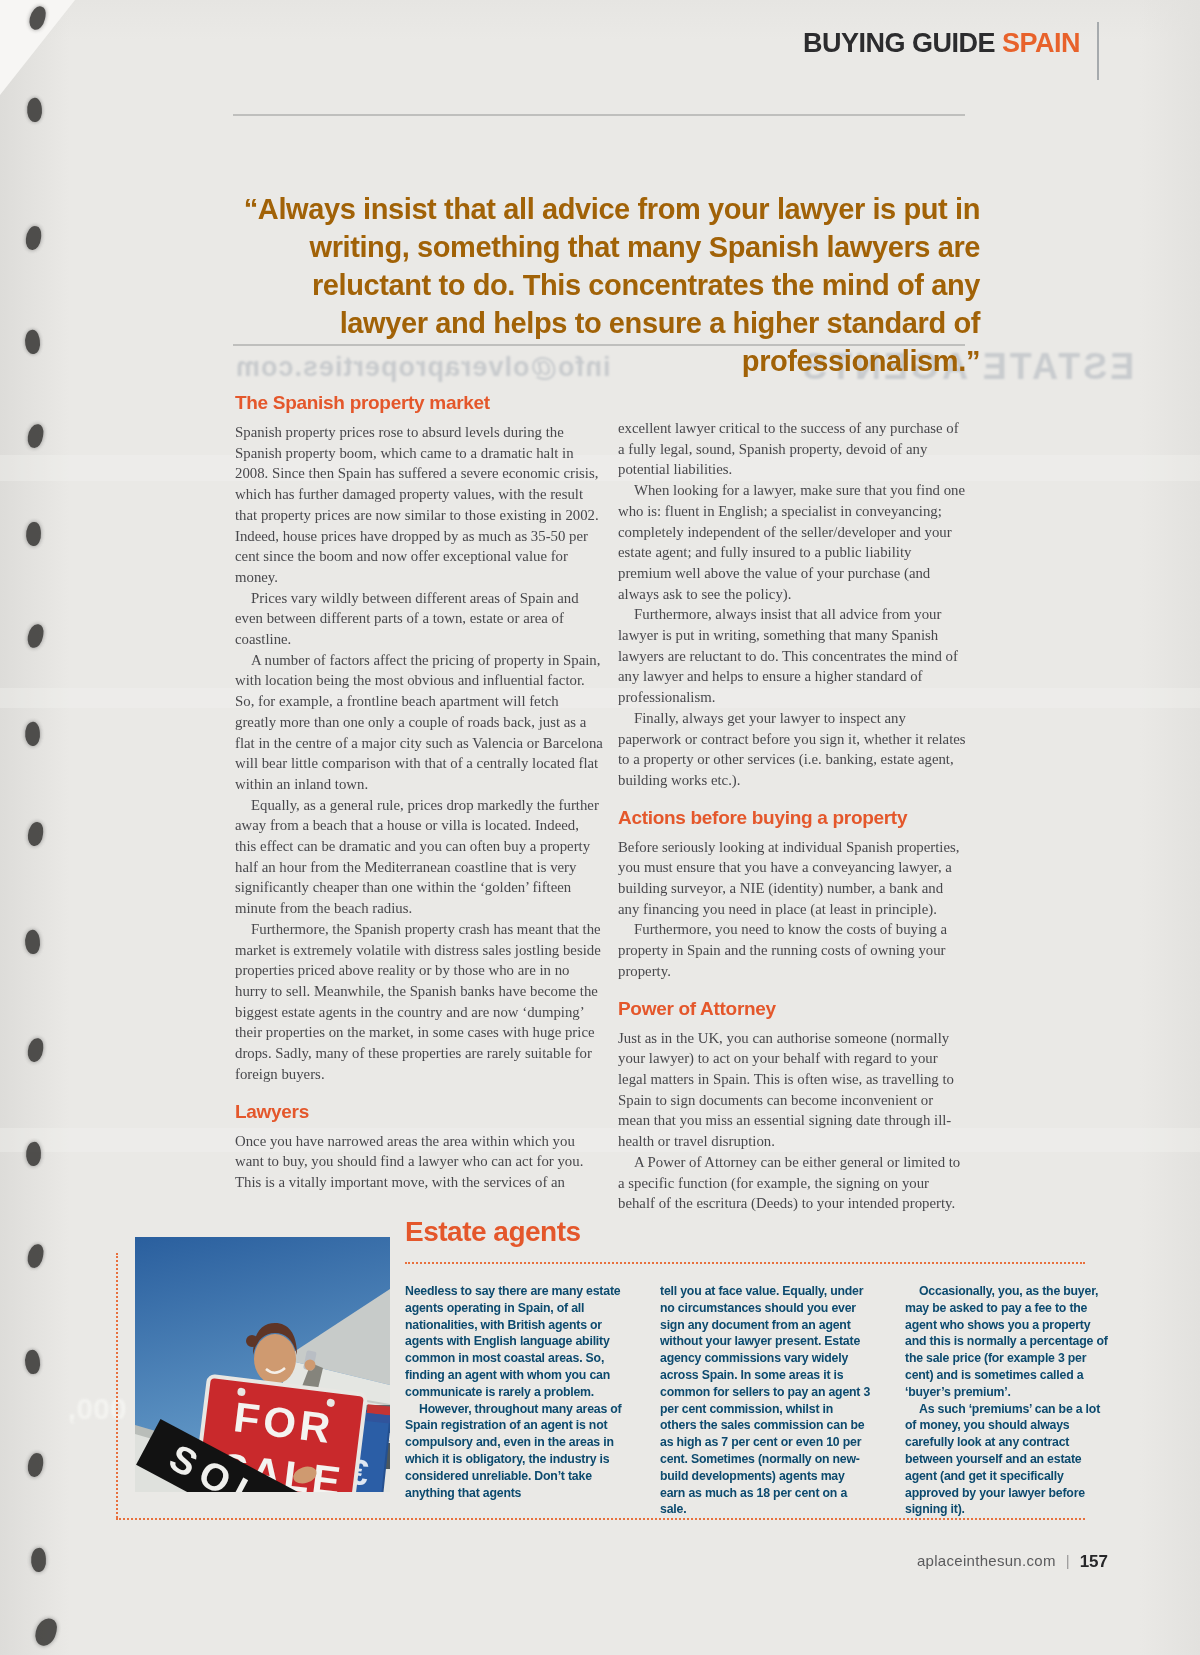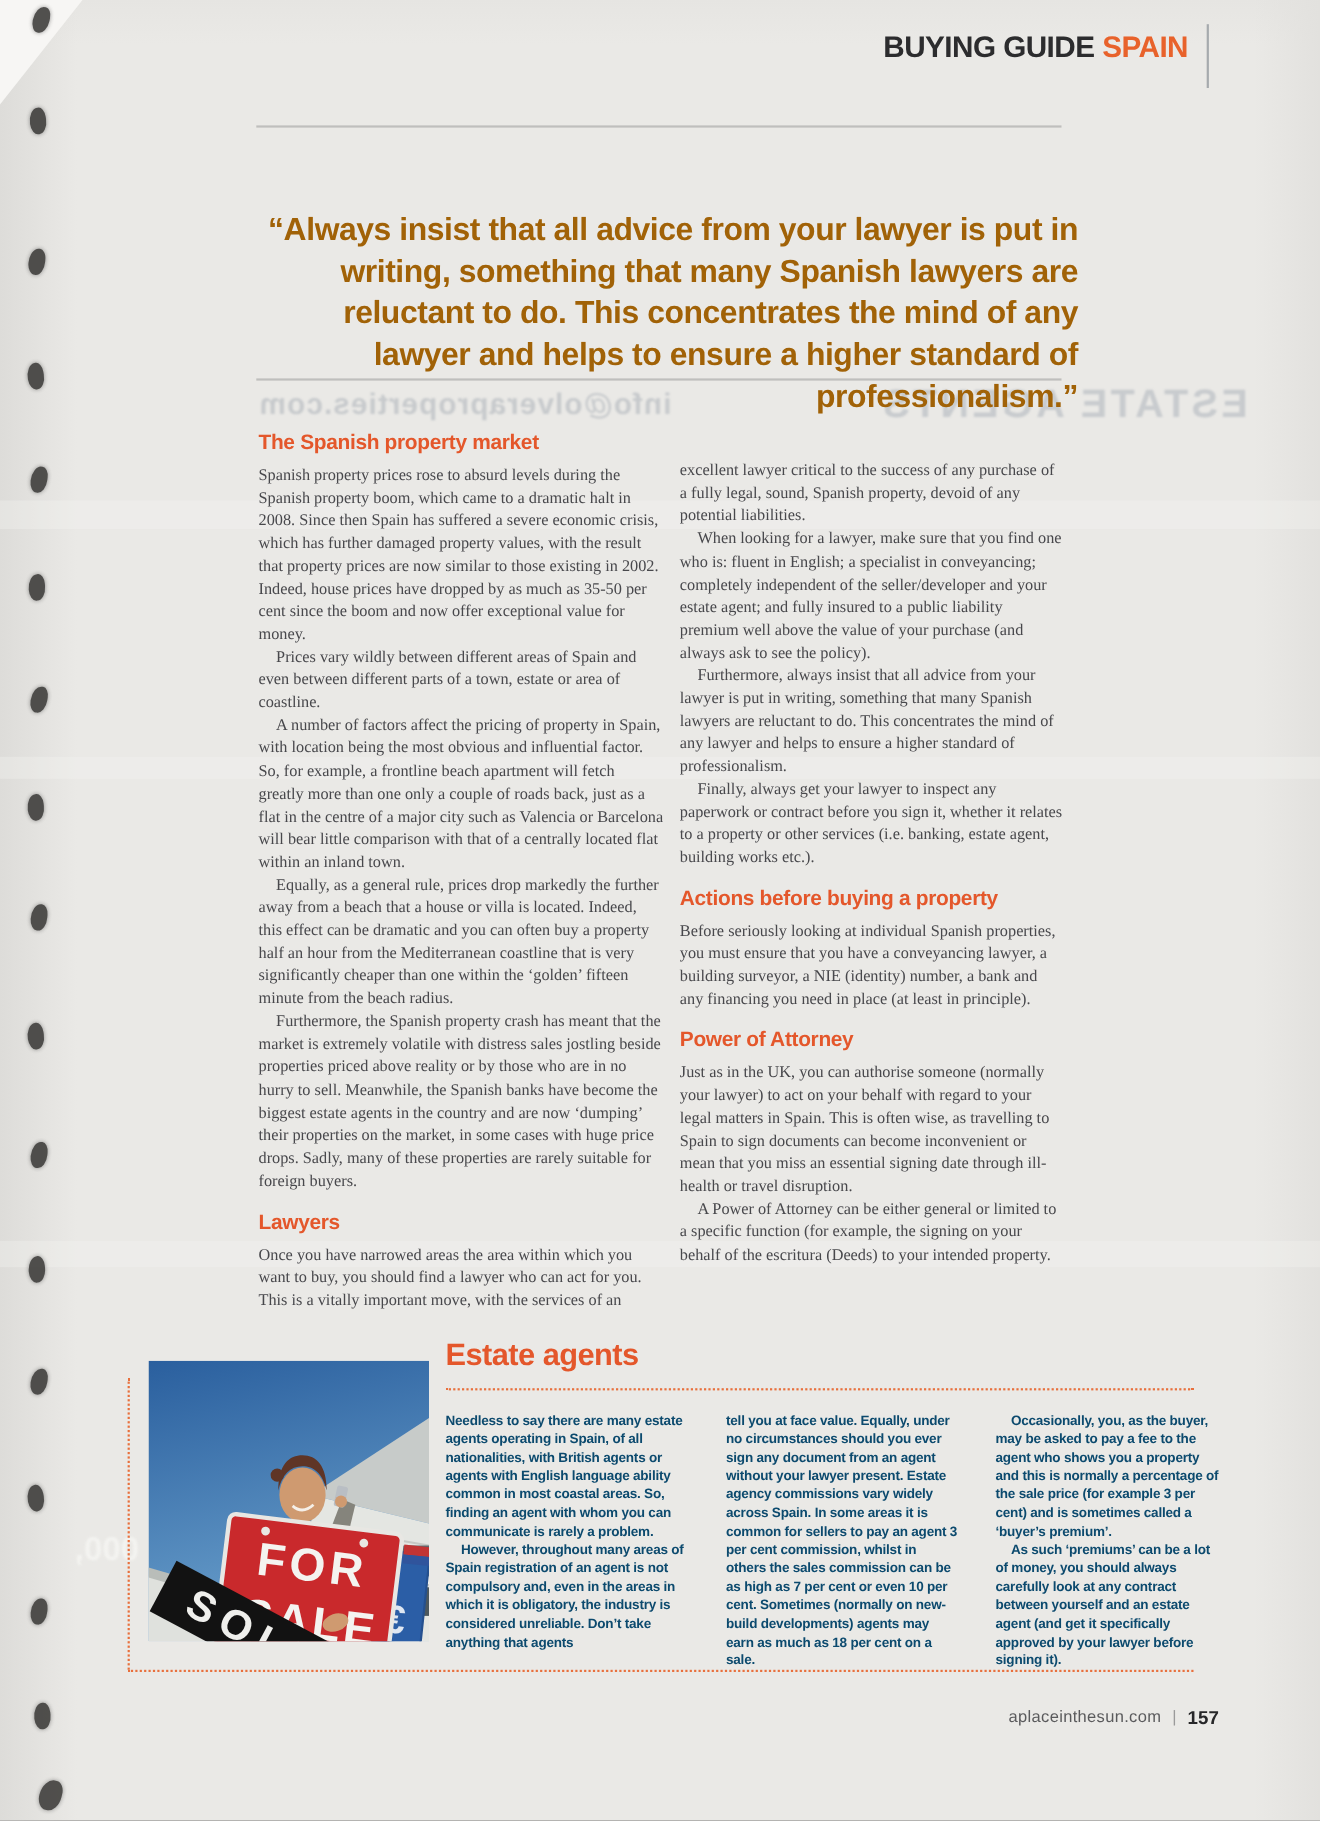--- a/index.html
+++ b/index.html
@@ -118,20 +118,21 @@
     <p>Once you have narrowed areas the area within which you want to buy, you should find a lawyer who can act for you. This is a vitally important move, with the services of an</p>
   </section>
 
   <section class="col col-right">
     <p class="lead">excellent lawyer critical to the success of any purchase of a fully legal, sound, Spanish property, devoid of any potential liabilities.</p>
     <p class="ind">When looking for a lawyer, make sure that you find one who is: fluent in English; a specialist in conveyancing; completely independent of the seller/developer and your estate agent; and fully insured to a public liability premium well above the value of your purchase (and always ask to see the policy).</p>
     <p class="ind">Furthermore, always insist that all advice from your lawyer is put in writing, something that many Spanish lawyers are reluctant to do.  This concentrates the mind of any lawyer and helps to ensure a higher standard of professionalism.</p>
     <p class="ind">Finally, always get your lawyer to inspect any paperwork or contract before you sign it, whether it relates to a property or other services (i.e. banking, estate agent, building works etc.).</p>
     <h3>Actions before buying a property</h3>
     <p>Before seriously looking at individual Spanish properties, you must ensure that you have a conveyancing lawyer, a building surveyor, a NIE (identity) number, a bank and any financing you need in place (at least in principle).</p>
+    <p class="ind">Furthermore, you need to know the costs of buying a property in Spain and the running costs of owning your property.</p>
     <h3>Power of Attorney</h3>
     <p>Just as in the UK, you can authorise someone (normally your lawyer) to act on your behalf with regard to your legal matters in Spain.  This is often wise, as travelling to Spain to sign documents can become inconvenient or mean that you miss an essential signing date through ill-health or travel disruption.</p>
     <p class="ind">A Power of Attorney can be either general or limited to a specific function (for example, the signing on your behalf of the escritura (Deeds) to your intended property.</p>
   </section>
 
   <div class="estate-left-border"></div>
   <div class="estate-heading">Estate agents</div>
   <div class="estate-rule-head"></div>
   <div class="estate-rule-bottom"></div>
 

